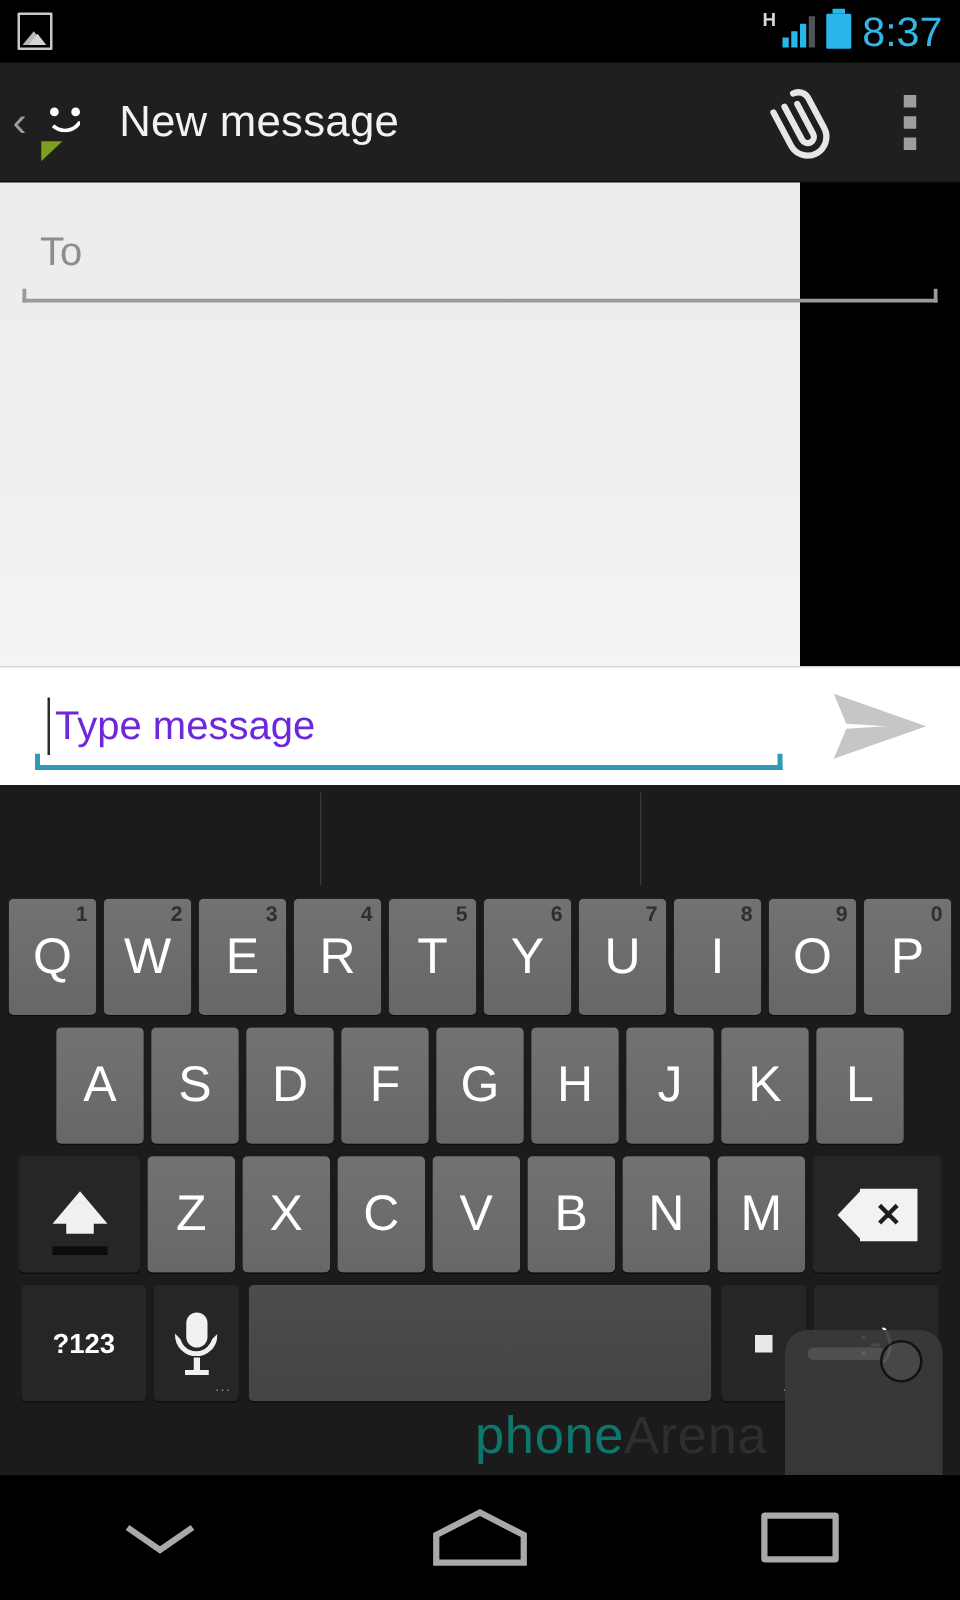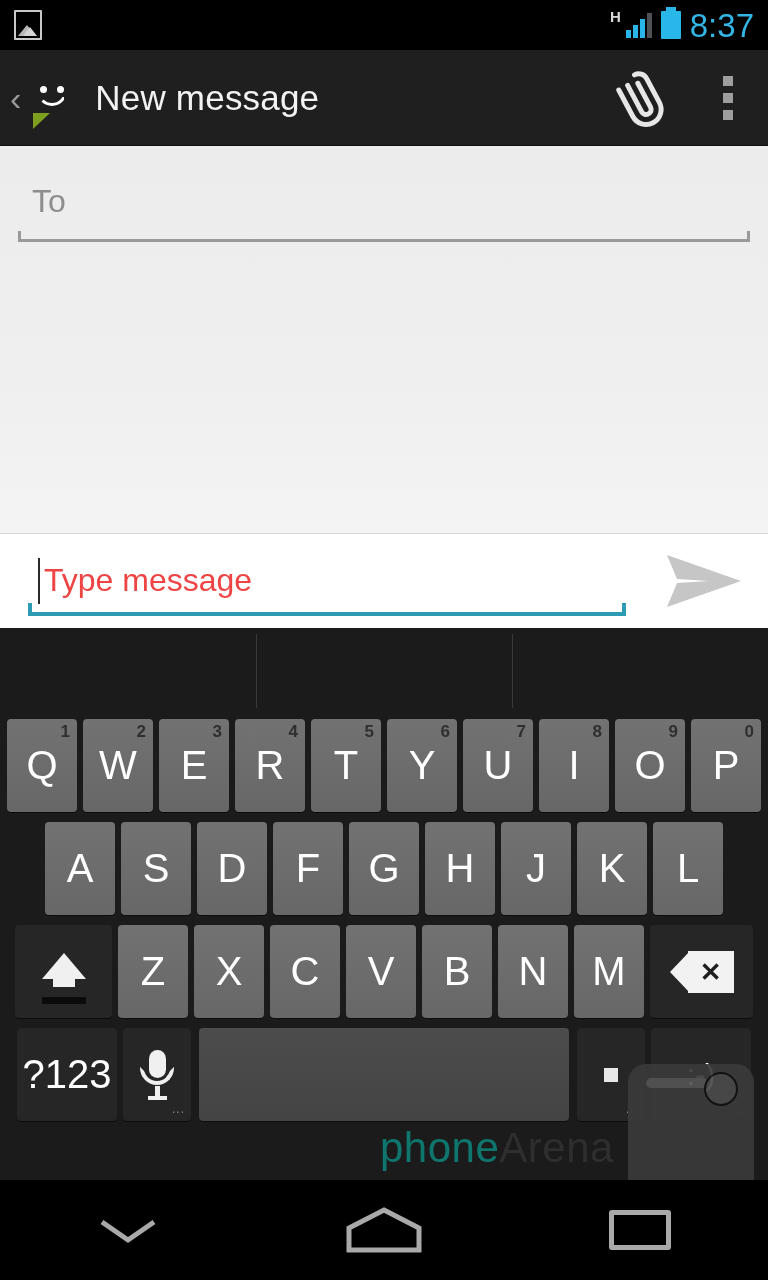--- a/index.html
+++ b/index.html
@@ -45,34 +45,34 @@
      border:3px solid #fff; border-top-color:transparent; border-left-color:transparent;
      border-right-color:transparent; border-radius:0 0 30px 30px;}
   .ab-title{ color:#f2f2f2; font-size:35px; font-weight:normal; letter-spacing:.2px;}
   .ab-actions{ margin-left:auto; display:flex; align-items:center; }
   .attach-btn{ width:96px; height:96px; display:flex; align-items:center; justify-content:center;}
   .overflow-btn{ width:80px; height:96px; display:flex; flex-direction:column;
      align-items:center; justify-content:center; gap:7px;}
   .overflow-btn span{ width:10px; height:10px; background:#9e9e9e; display:block;}
 
   
-  .compose-area{ position:absolute; left:0; top:146px; width:768px; height:387px;
+  .compose-area{ position:absolute; left:0; top:146px; width:640px; height:387px;
      background:linear-gradient(180deg,#ececec 0%,#efefef 60%,#f4f4f4 100%);text-decoration:underline; }
   .to-field{ position:absolute; left:18px; top:24px; width:732px; height:72px;}
   .to-text{ color:#8d8d8d; font-size:32px; padding-left:14px; line-height:62px;}
   .underline{ position:absolute; left:0; bottom:0; width:100%; height:3px; background:#9a9a9a;}
   .underline:before,.underline:after{ content:""; position:absolute; bottom:0; width:3px; height:11px; background:#9a9a9a;}
   .underline:before{ left:0;} .underline:after{ right:0;}
 
   
   .msg-bar{ position:absolute; left:0; top:533px; width:768px; height:95px; background:#fff;
      border-top:1px solid #d8d8d8;}
   .msg-field{ position:absolute; left:28px; top:20px; width:598px; height:62px;}
   .caret{ position:absolute; left:10px; top:4px; width:2px; height:46px; background:#2b2b2b;}
-  .msg-text{ color:#ef4444; font-size:32px; padding-left:16px; line-height:52px;}
+  .msg-text{ color:#6d28d9; font-size:32px; padding-left:16px; line-height:52px;}
   .underline-focus{ position:absolute; left:0; bottom:0; width:100%; height:4px; background:#2e9bb5;}
   .underline-focus:before,.underline-focus:after{ content:""; position:absolute; bottom:0; width:4px; height:13px; background:#2e9bb5;}
   .underline-focus:before{ left:0;} .underline-focus:after{ right:0;}
   .send-btn{ position:absolute; right:18px; top:12px; width:92px; height:70px;
      display:flex; align-items:center; justify-content:center;}
 
   
   .keyboard{ position:absolute; left:0; top:628px; width:768px; height:552px; background:#1b1b1b;}
   .suggestions{ position:relative; height:86px; display:flex; }
   .suggestions .slot{ flex:1; height:100%; position:relative;}
@@ -84,21 +84,21 @@
      font-size:40px; box-shadow:0 1px 0 rgba(0,0,0,.55);
      background-image:linear-gradient(180deg,#727272 0%,#676767 100%); }
   .key .num{ position:absolute; top:3px; right:7px; font-size:17px; color:#2f2f2f; font-weight:bold;}
   .key.dark{ background-image:linear-gradient(180deg,#2b2b2b 0%,#242424 100%); background:#262626;}
   .key .hint{ position:absolute; right:6px; bottom:5px; font-size:12px; color:#8b8b8b; letter-spacing:1px;}
   .r1 .key{ width:70px; height:93px; margin:0 3px; }
   .r2 .key{ width:70px; height:93px; margin:0 3px; }
   .r3 .key{ width:70px; height:93px; margin:0 3px; }
   .key.shift{ width:97px; height:93px; margin:0 3px;}
   .key.backspace{ width:103px; height:93px; margin:0 3px;}
-  .r4 .key.sym{ width:100px; height:93px; margin:0 3px; font-size:40px; font-weight:normal;justify-content:center;}
+  .r4 .key.sym{ width:100px; height:93px; margin:0 3px; font-size:22px; font-weight:bold;justify-content:center;}
   .r4 .key.mic{ width:68px; height:93px; margin:0 3px;}
   .r4 .key.space{ width:370px; height:93px; margin:0 5px;
      background-image:linear-gradient(180deg,#4c4c4c 0%,#444 100%);}
   .r4 .key.period{ width:68px; height:93px; margin:0 3px; font-size:34px;}
   .r4 .key.emoji{ width:100px; height:93px; margin:0 3px; font-size:30px;}
   .space-dot{ width:14px;height:14px; background:#e8e8e8; display:block;}
 
   .shift-arrow{ width:0;height:0; border-left:22px solid transparent; border-right:22px solid transparent;
      border-bottom:26px solid #f0f0f0; position:relative; top:-6px;}
   .shift-stem{ position:absolute; left:50%; transform:translateX(-50%); top:44px;

